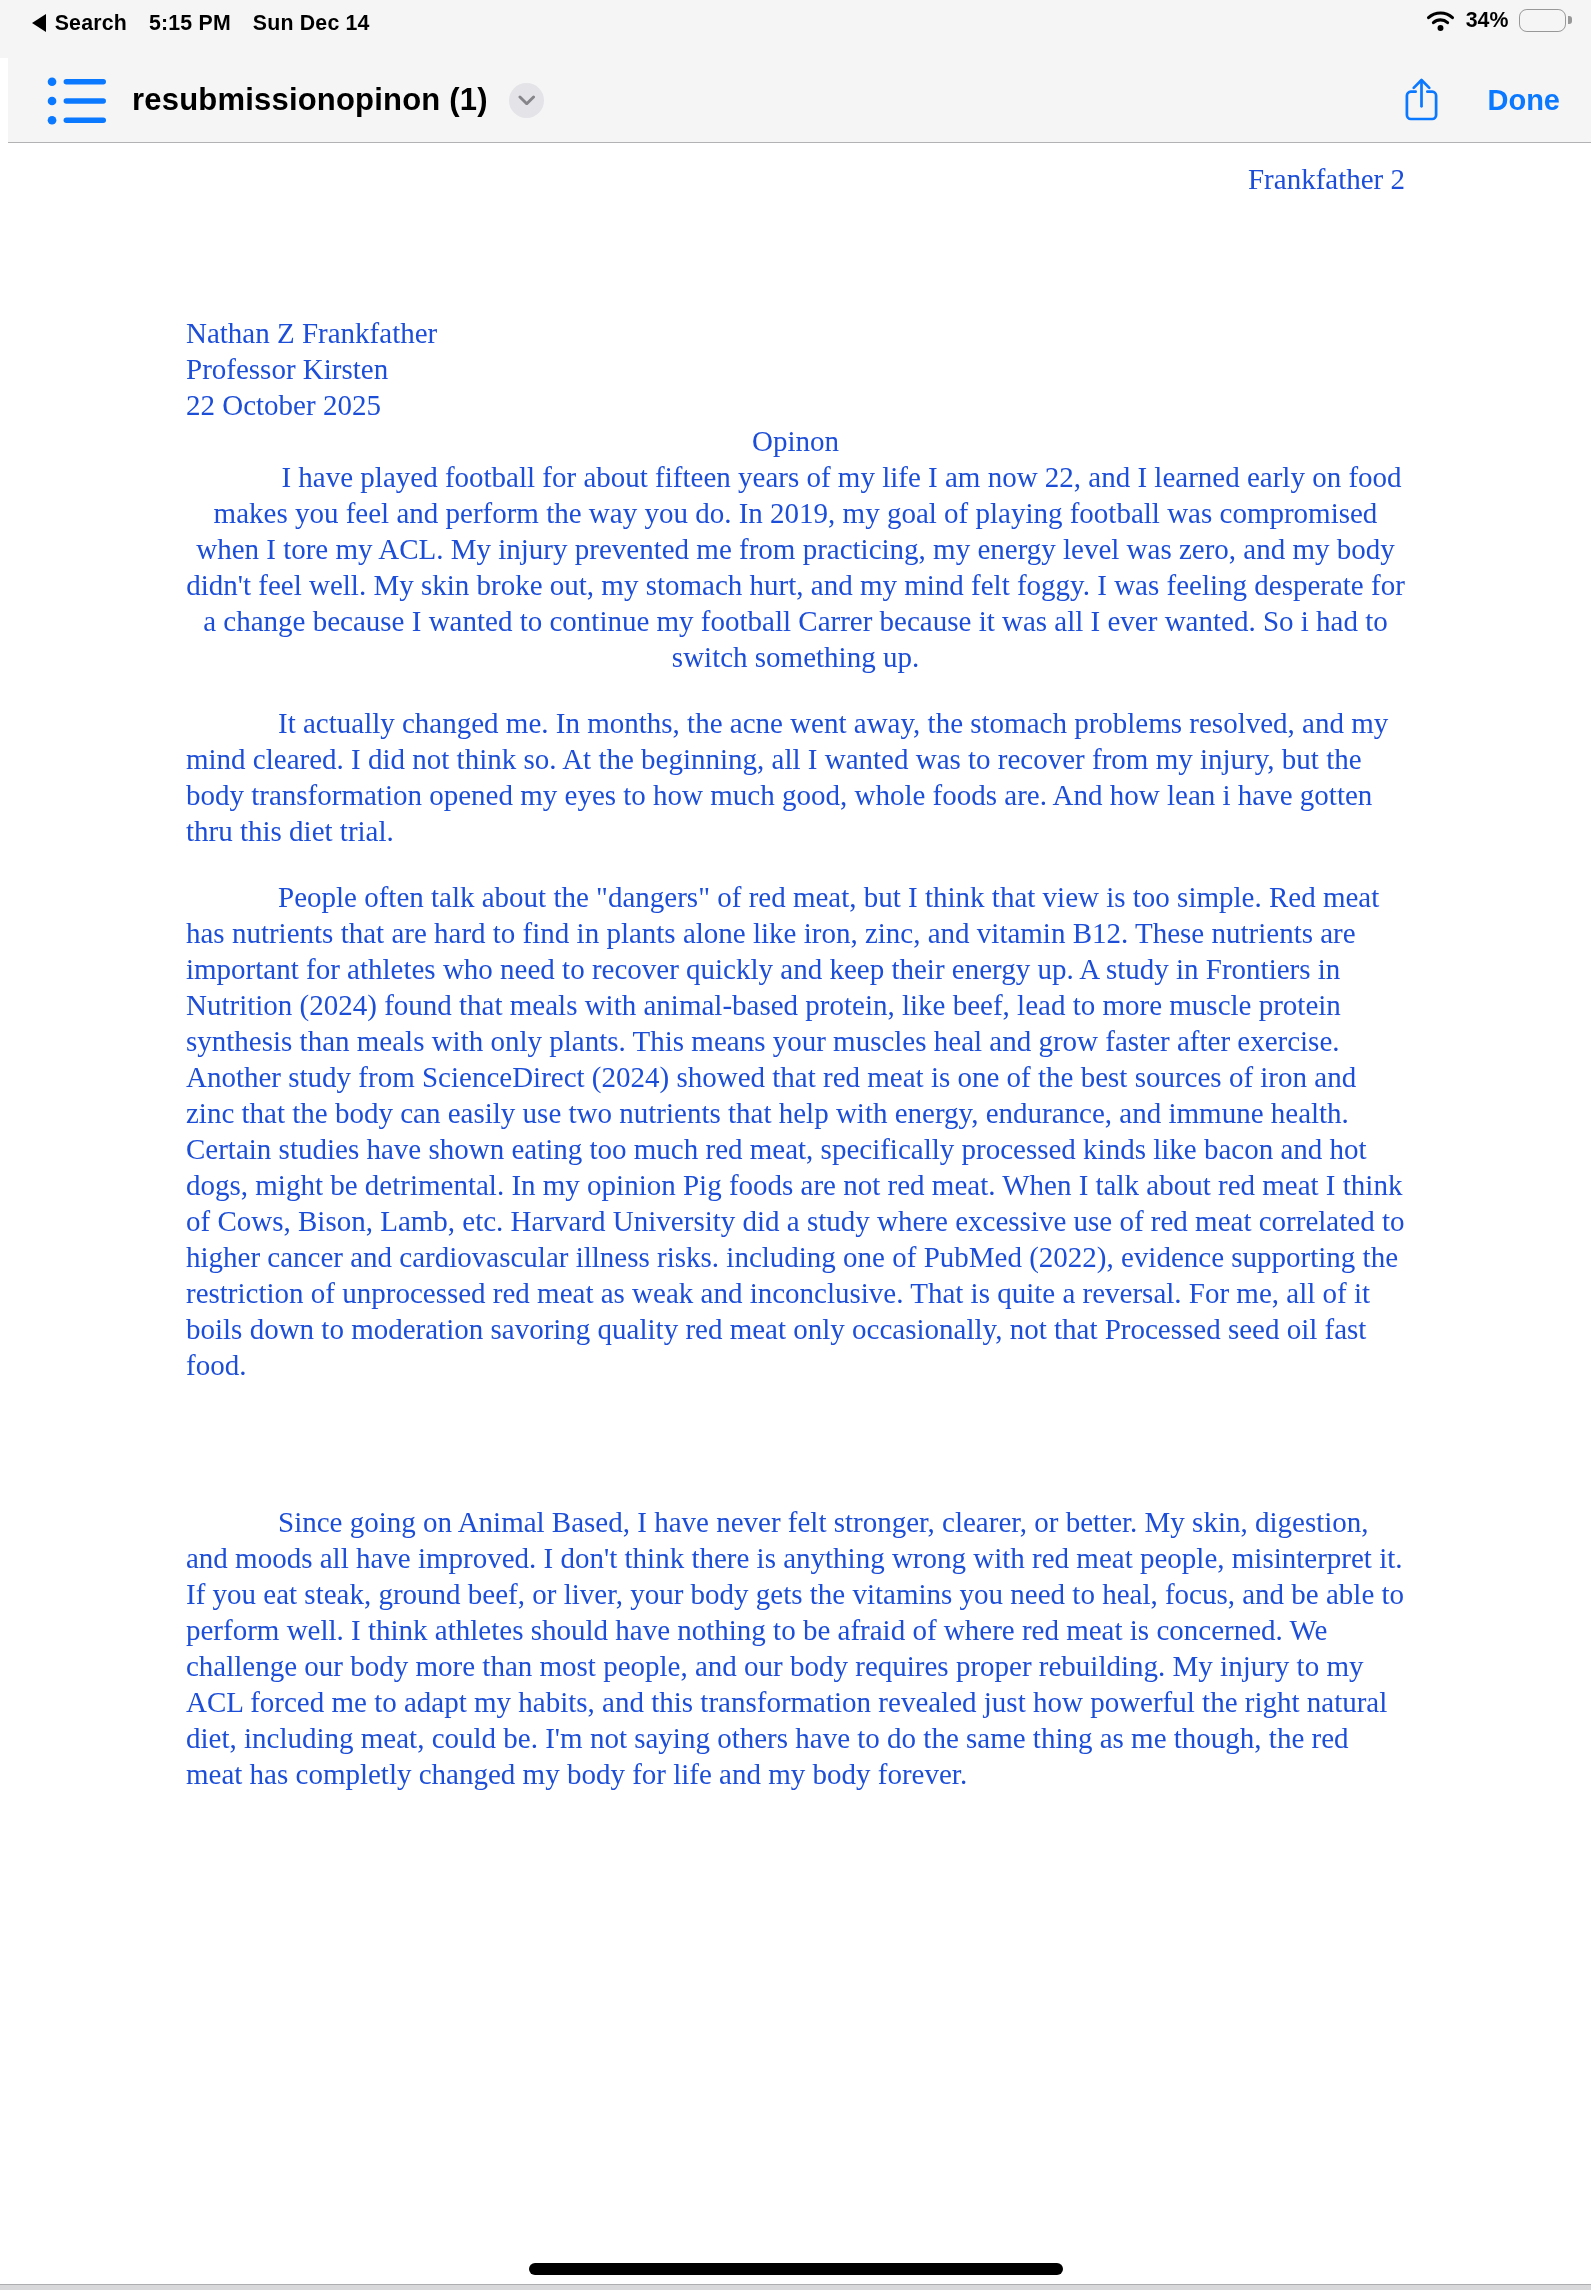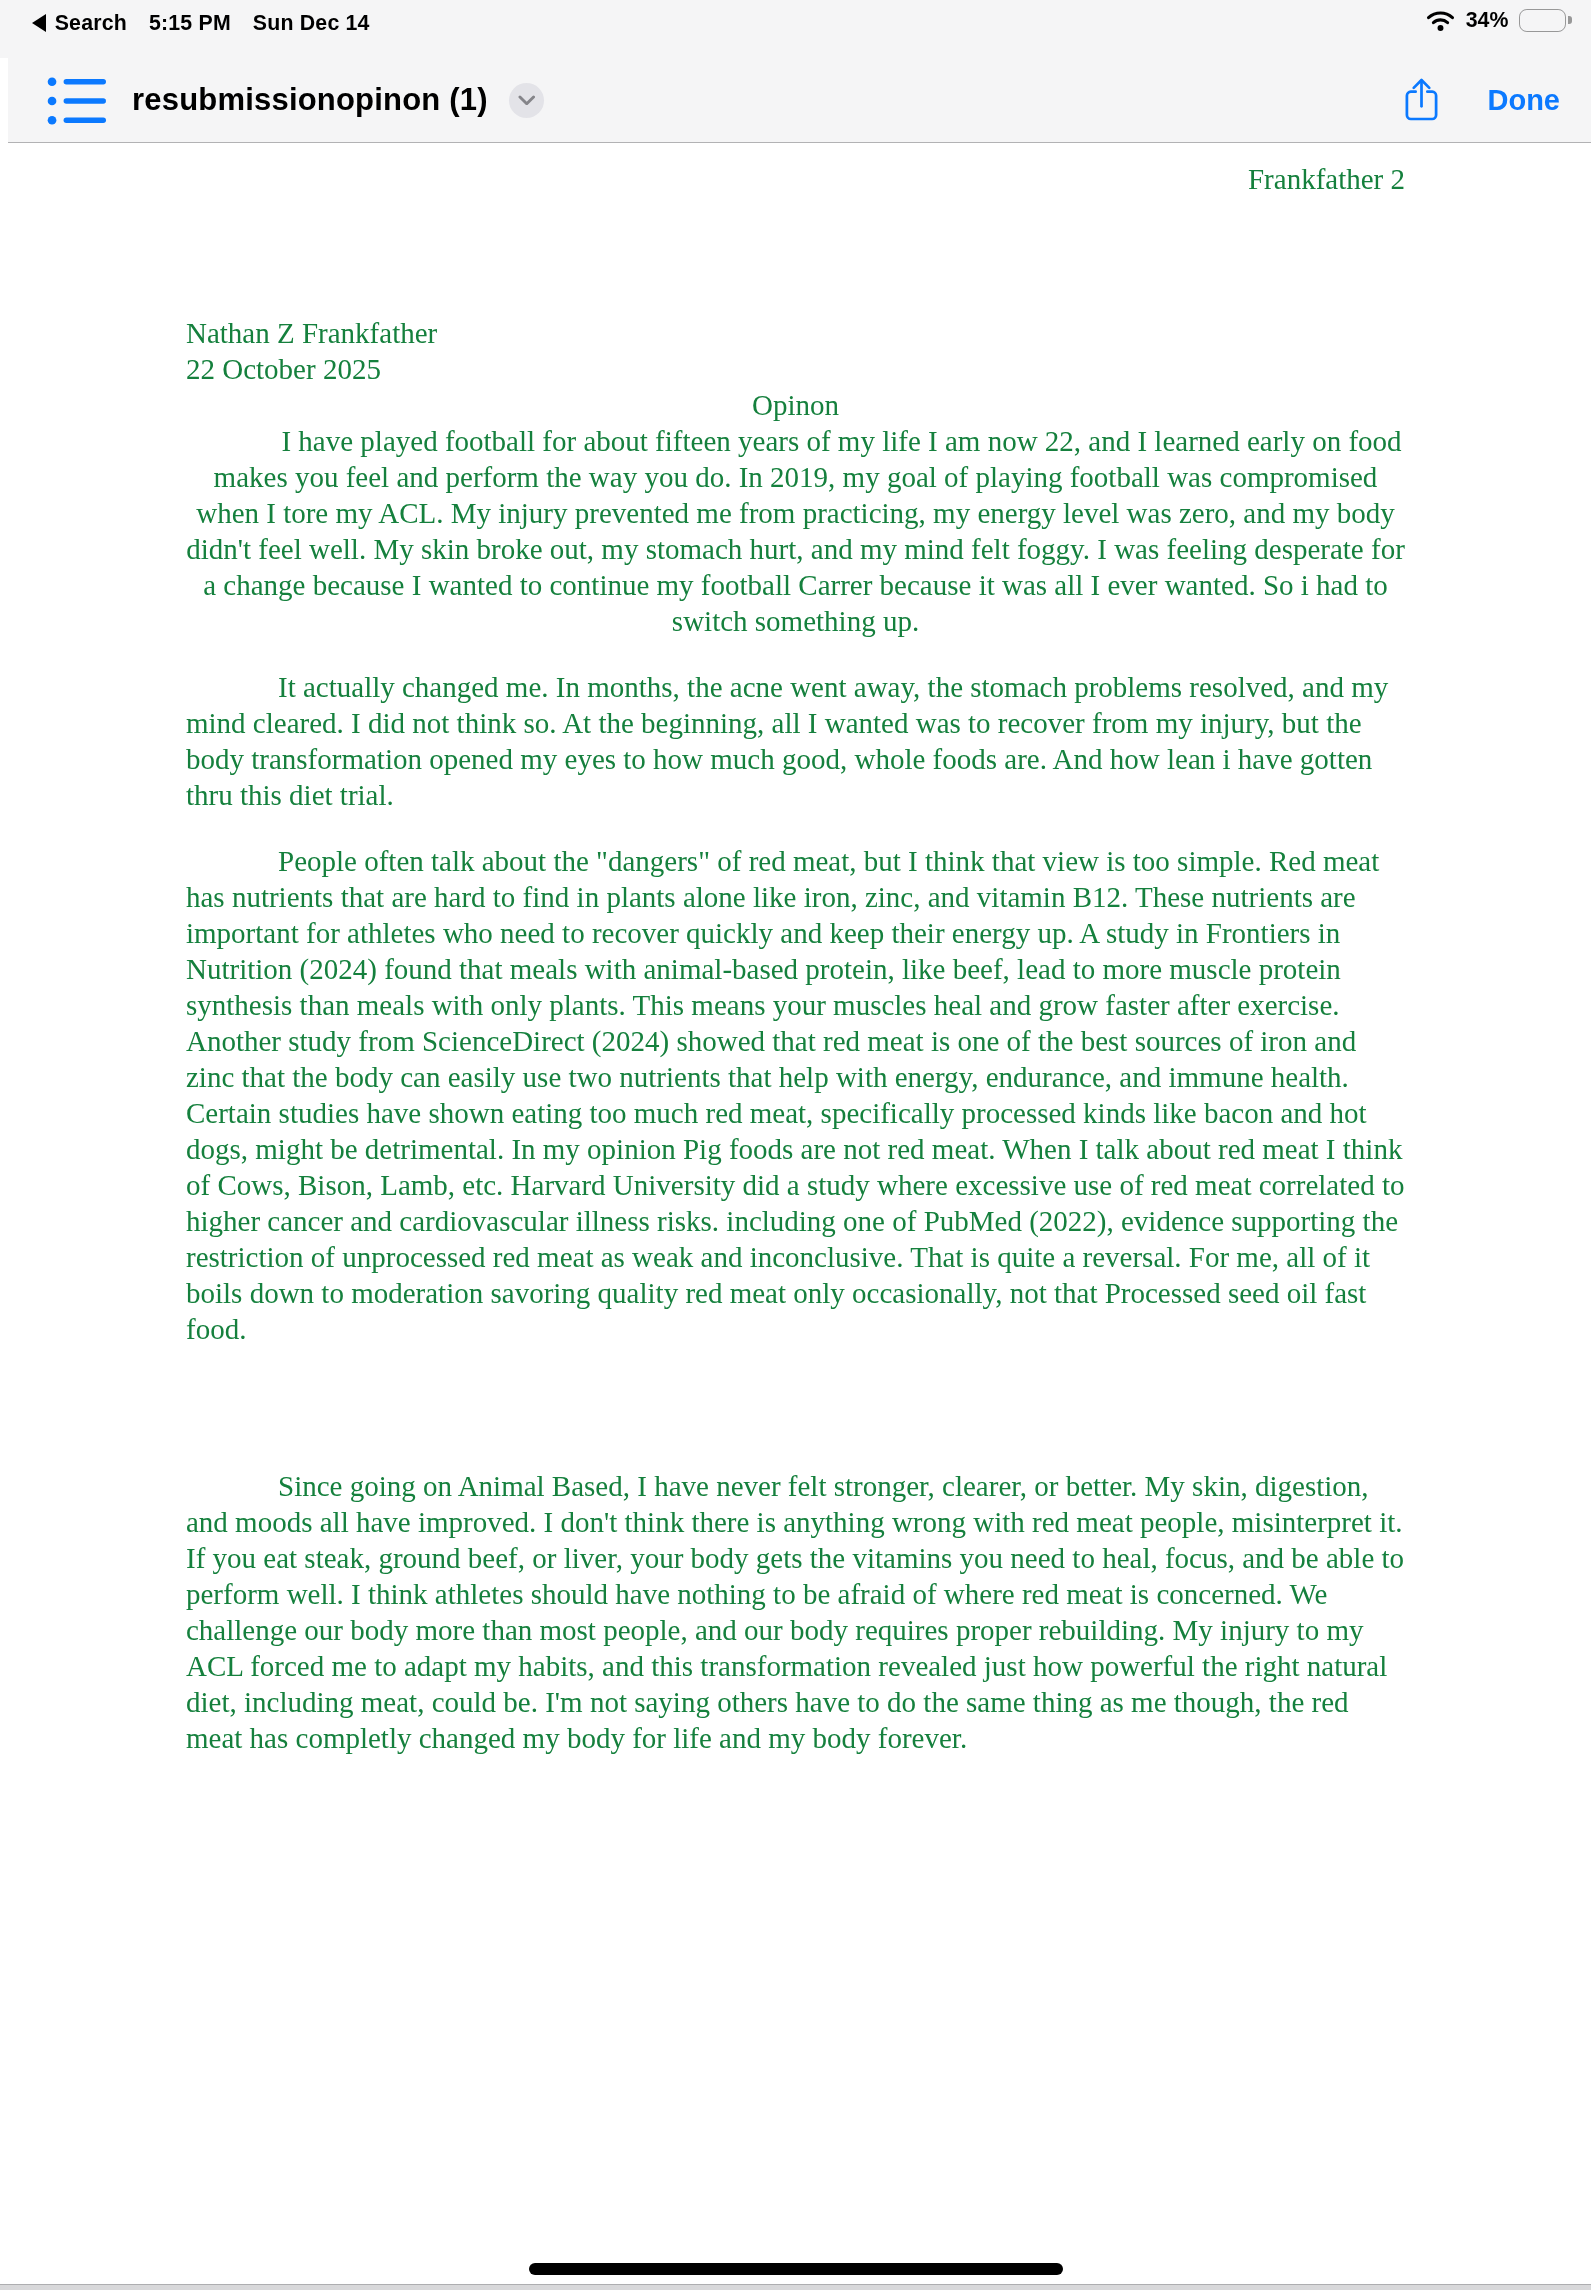--- a/index.html
+++ b/index.html
@@ -27,21 +27,21 @@
   .view-btn{position:absolute;left:39px;top:16.5px;width:64px;height:52px;}
   .toolbar-center{position:absolute;left:124px;top:0;height:100%;display:flex;align-items:center;gap:21.3px;}
   .doc-title{font-size:31px;font-weight:700;letter-spacing:0.2px;}
   .chev-btn{width:35px;height:35px;border-radius:50%;background:#e3e3e8;display:flex;
             align-items:center;justify-content:center;}
   .toolbar-right{position:absolute;right:39px;top:0;height:100%;display:flex;align-items:center;gap:48px;}
   .done-btn{font-size:29px;font-weight:600;color:#0b79ff;}
 
   
   .document{position:absolute;top:145px;left:0;width:1591px;bottom:5.8px;background:#fff;
-            font-family:"Liberation Serif",serif;font-size:29px;line-height:36px;color:#15803d;
+            font-family:"Liberation Serif",serif;font-size:29px;line-height:36px;color:#1d4ed8;
             padding:15.5px 186px 0 186px;box-sizing:border-box;}
   .page-header{text-align:right;margin:0 0 118px 0;}
   .heading-block div{margin:0;}
   .essay-title{text-align:center;}
   .para{margin:0;text-indent:92px;}
   .para.centered{text-align:center;}
   .para.gap-small{margin-top:30px;}
   .para.gap-large{margin-top:121px;}
 
   
@@ -117,20 +117,21 @@
         </span>
       </span>
       <span class="done-btn">Done</span>
     </div>
   </div>
 
   <div class="document">
     <div class="page-header">Frankfather 2</div>
     <div class="heading-block">
       <div>Nathan Z Frankfather</div>
+      <div>Professor Kirsten</div>
       <div>22 October 2025</div>
     </div>
     <div class="essay-title">Opinon</div>
     <p class="para centered">I have played football for about fifteen years of my life I am now 22, and I learned early on food makes you feel and perform the way you do. In 2019, my goal of playing football was compromised when I tore my ACL. My injury prevented me from practicing, my energy level was zero, and my body didn't feel well. My skin broke out, my stomach hurt, and my mind felt foggy. I was feeling desperate for a change because I wanted to continue my football Carrer because it was all I ever wanted. So i had to switch something up.</p>
     <p class="para gap-small">It actually changed me. In months, the acne went away, the stomach problems resolved, and my mind cleared. I did not think so. At the beginning, all I wanted was to recover from my injury, but the body transformation opened my eyes to how much good, whole foods are. And how lean i have gotten thru this diet trial.</p>
     <p class="para gap-small">People often talk about the "dangers" of red meat, but I think that view is too simple. Red meat has nutrients that are hard to find in plants alone like iron, zinc, and vitamin B12. These nutrients are important for athletes who need to recover quickly and keep their energy up. A study in Frontiers in Nutrition (2024) found that meals with animal-based protein, like beef, lead to more muscle protein synthesis than meals with only plants. This means your muscles heal and grow faster after exercise. Another study from ScienceDirect (2024) showed that red meat is one of the best sources of iron and zinc that the body can easily use  two nutrients that help with energy, endurance, and immune health. Certain studies have shown eating too much red meat, specifically processed kinds like bacon and hot dogs, might be detrimental. In my opinion Pig foods are not red meat. When I talk about red meat I think of Cows, Bison, Lamb, etc. Harvard University did a study where excessive use of red meat correlated to higher cancer and cardiovascular illness risks. including one of PubMed (2022), evidence supporting the restriction of unprocessed red meat as weak and inconclusive. That is quite a reversal. For me, all of it boils down to moderation savoring quality red meat only occasionally, not that Processed seed oil fast food.</p>
     <p class="para gap-large">Since going on Animal Based, I have never felt stronger, clearer, or better. My skin, digestion, and moods all have improved. I don't think there is anything wrong with red meat  people, misinterpret it. If you eat steak, ground beef, or liver, your body gets the vitamins you need to heal, focus, and be able to perform well. I think athletes should have nothing to be afraid of where red meat is concerned. We challenge our body more than most people, and our body requires proper rebuilding. My injury to my ACL forced me to adapt my habits, and this transformation revealed just how powerful the right natural diet, including meat, could be. I'm not saying others have to do the same thing as me though, the red meat has completly changed my body for life and my body forever.</p>
   </div>
 
   <div class="home-indicator"></div>

